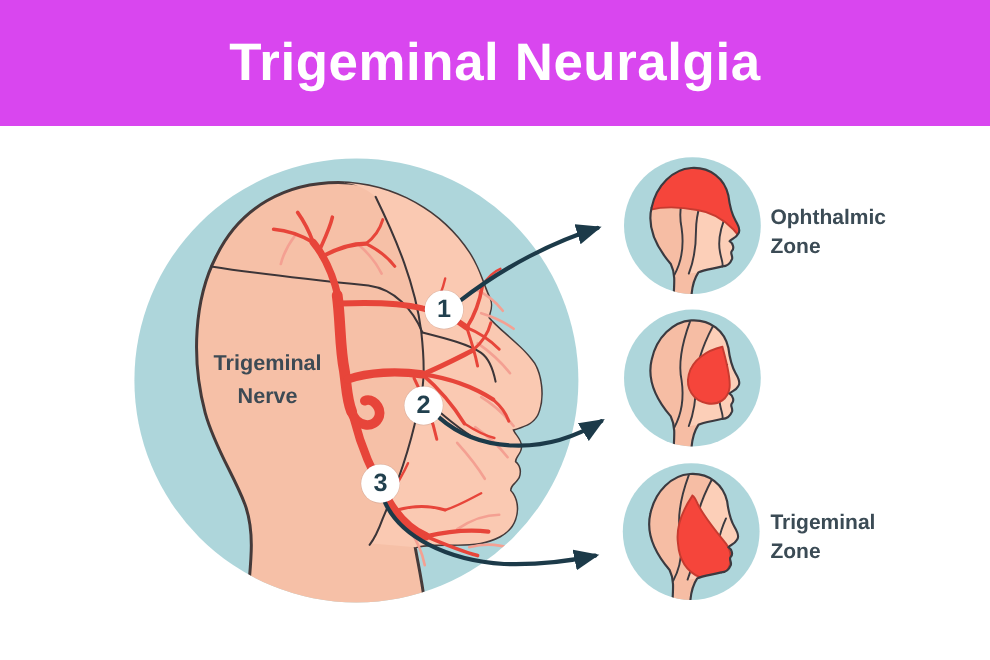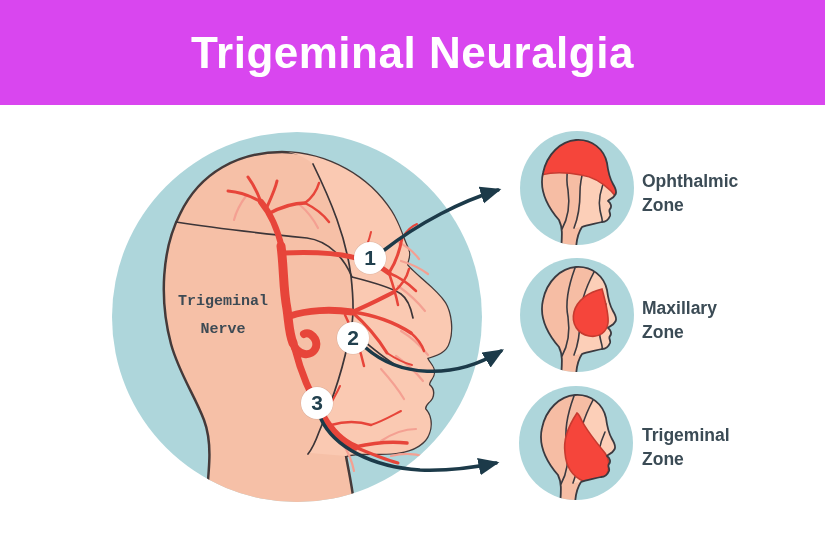--- a/index.html
+++ b/index.html
@@ -3,21 +3,21 @@
 <meta charset="utf-8">
 <style>
   html,body{margin:0;padding:0;background:#fff;}
   .stage{position:relative;width:825px;height:550px;overflow:hidden;background:#ffffff;
          font-family:"Liberation Sans",sans-serif;}
   .banner{position:absolute;left:0;top:0;width:825px;height:105px;background:#d946ef;
           display:flex;align-items:center;justify-content:center;}
   .banner h1{margin:0;color:#ffffff;font-size:44px;font-weight:bold;letter-spacing:.5px;}
   .art{position:absolute;left:0;top:0;width:825px;height:550px;}
   .label{position:absolute;color:#3b4b55;font-weight:bold;z-index:5;}
-  .nerve-label{left:158px;top:288px;width:130px;text-align:center;font-size:15px;line-height:28px;color:#3d4a54;font-family:Liberation Mono, monospace;}
+  .nerve-label{left:158px;top:288px;width:130px;text-align:center;font-size:18px;line-height:28px;color:#3d4a54;}
   .zone-label{left:642px;width:118px;font-size:17.5px;line-height:24px;}
   .zl-1{top:169px;} .zl-2{top:296px;} .zl-3{top:423px;}
   .badge{position:absolute;width:32px;height:32px;border-radius:50%;background:#ffffff;z-index:6;
          display:flex;align-items:center;justify-content:center;color:#21404e;font-weight:bold;font-size:21px;
          box-shadow:0 0 0 0.5px rgba(40,60,70,.12);}
   .b1{left:354px;top:242px;} .b2{left:337px;top:322px;} .b3{left:301px;top:387px;}
 </style>
 </head>
 <body>
 
@@ -169,16 +169,15 @@
     </div>
   <div class="badge b2">
       <span>2</span>
     </div>
   <div class="badge b3">
       <span>3</span>
     </div>
 
   <div class="label nerve-label">Trigeminal Nerve</div>
   <div class="label zone-label zl-1">Ophthalmic Zone</div>
-  <div class="label zone-label zl-2">Maxillary Zone</div>
   <div class="label zone-label zl-3">Trigeminal Zone</div>
 
 </div>
 
 </body></html>

